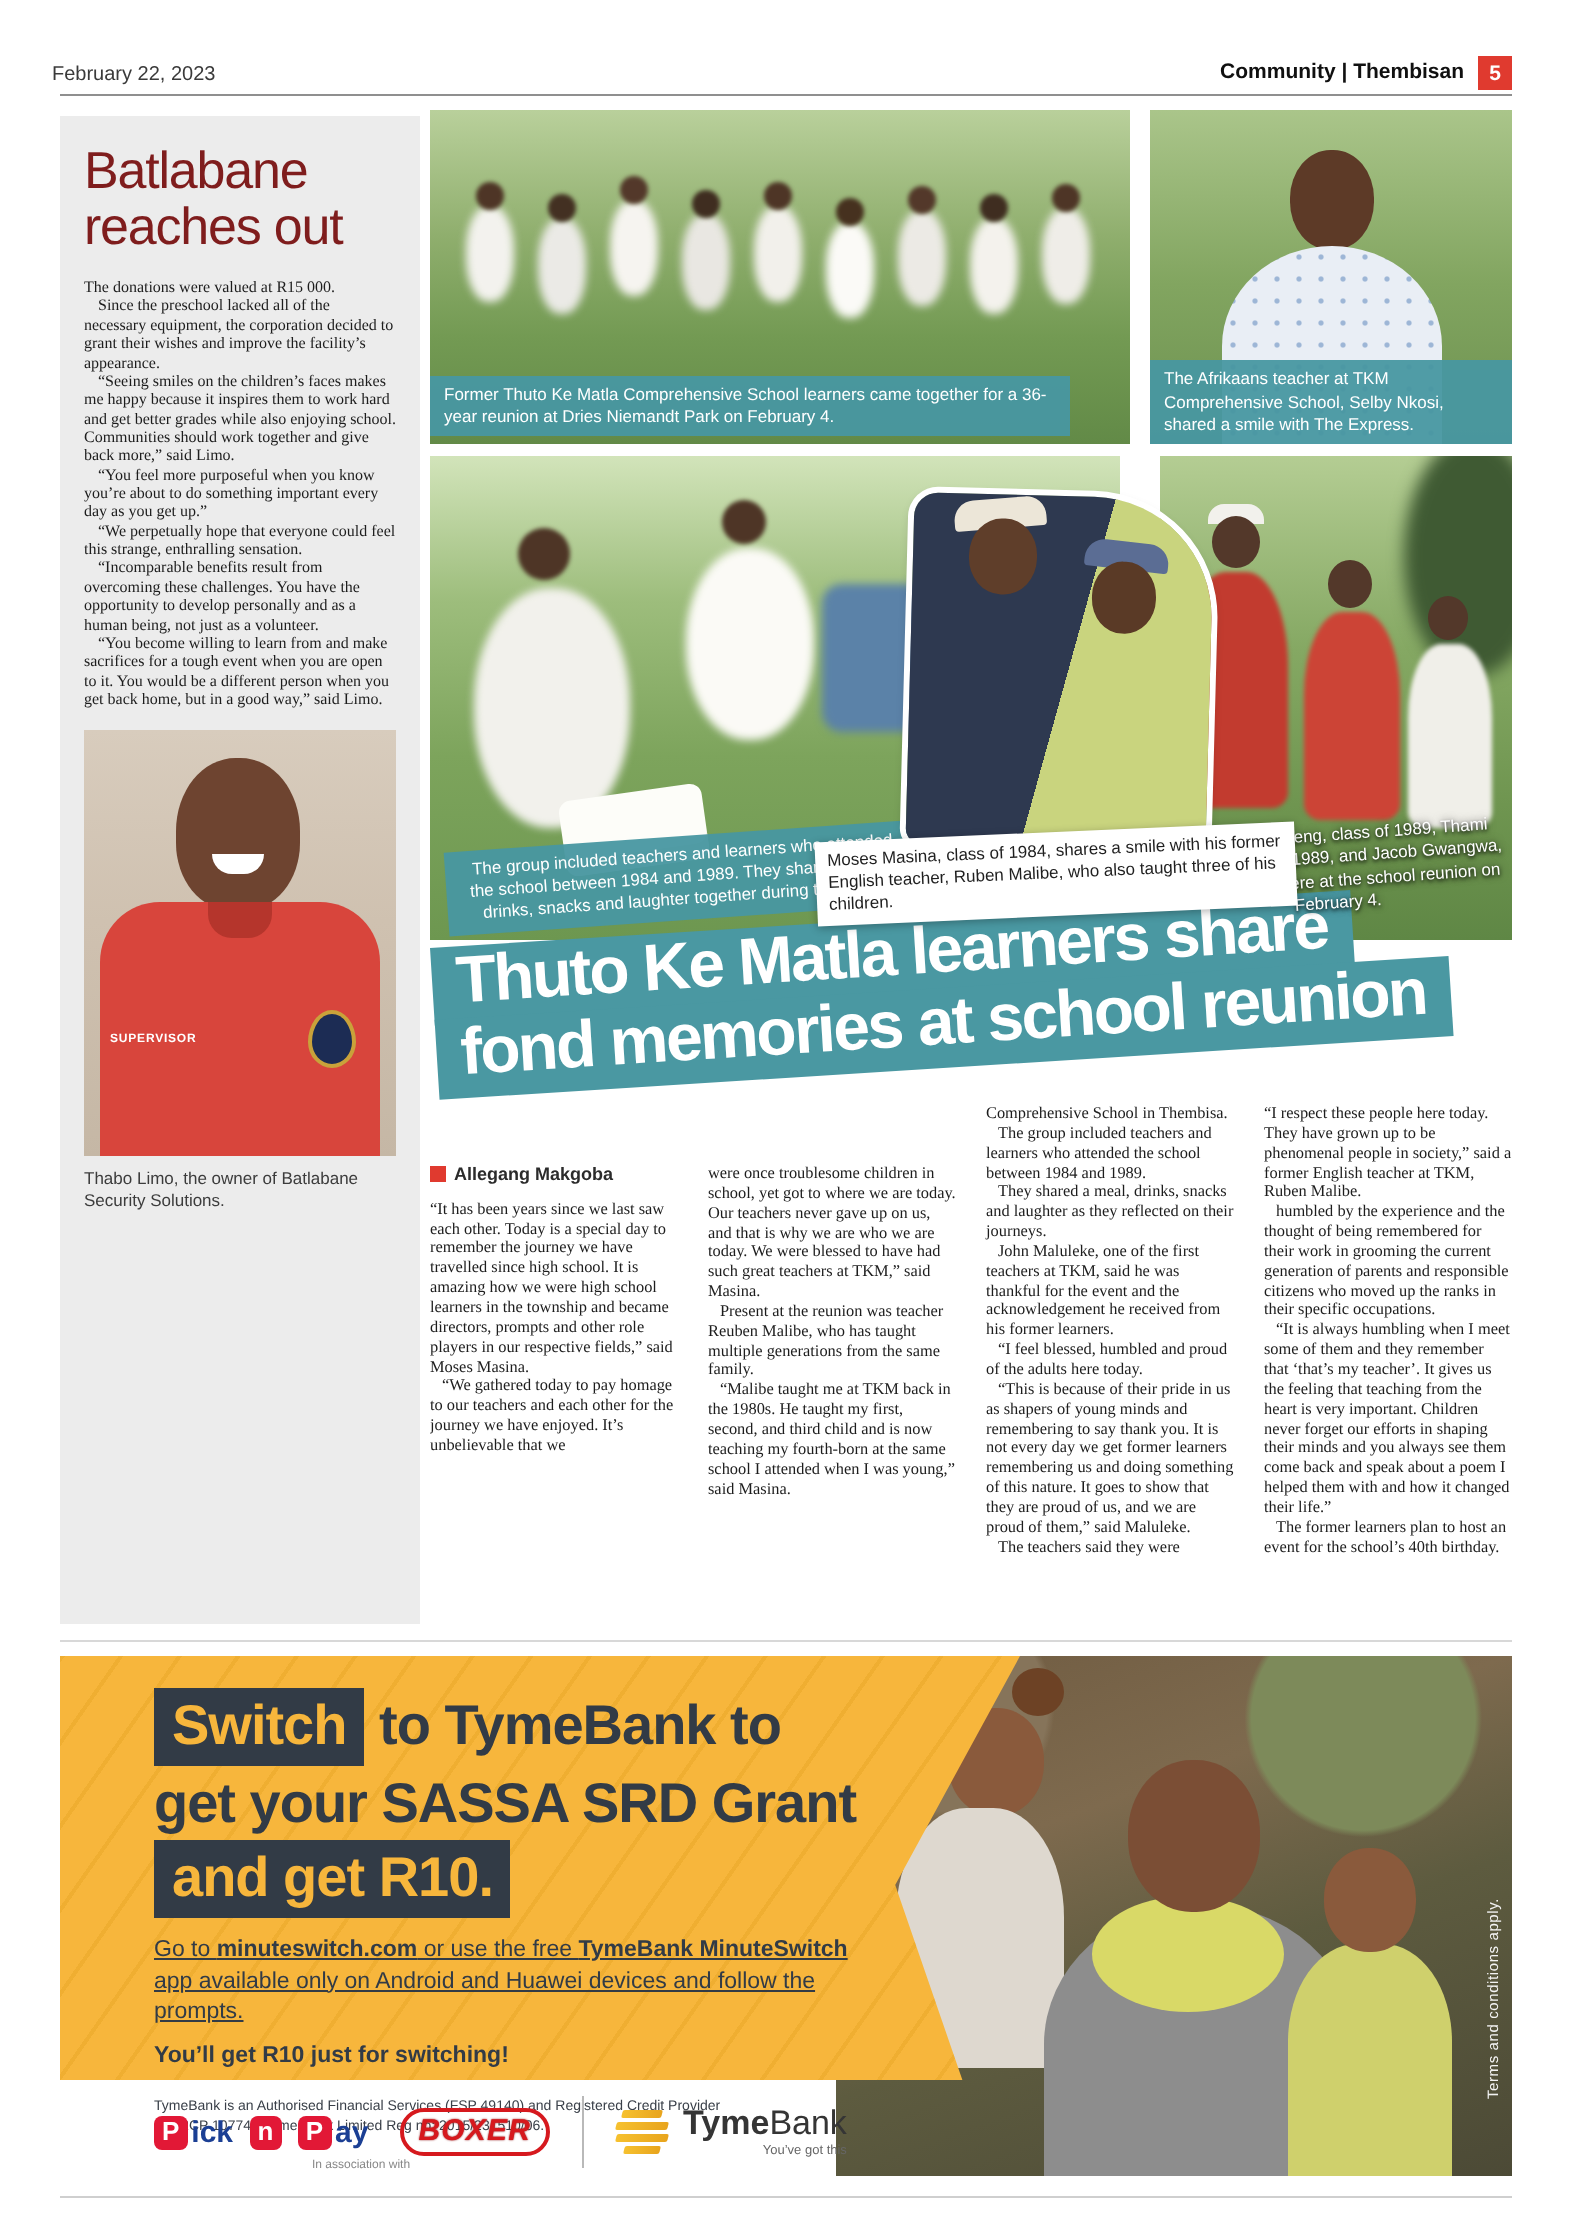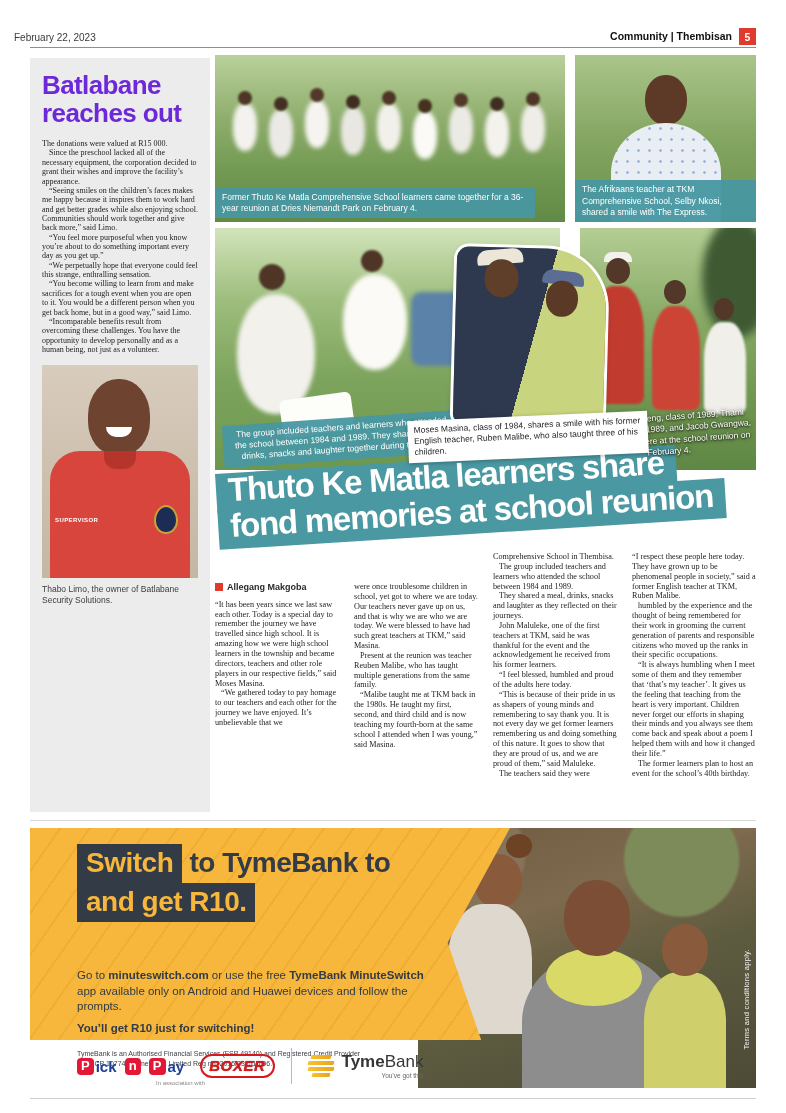--- a/index.html
+++ b/index.html
@@ -1,29 +1,29 @@
 <!DOCTYPE html>
 <html><head>
 <meta charset="utf-8">
 <style>
   html,body{margin:0;padding:0;background:#fff;}
   .page{position:relative;width:786px;height:1113px;background:#fff;overflow:hidden;
         font-family:"Liberation Sans",sans-serif;color:#1a1a1a;}
 
   
-  .page-date{position:absolute;left:14px;top:32px;font-size:10px;color:#3a3a3a;}
+  .page-date{position:absolute;left:26px;top:32px;font-size:10px;color:#3a3a3a;}
   .page-section{position:absolute;right:54px;top:30px;font-size:10.5px;font-weight:bold;color:#101010;}
   .page-num{position:absolute;right:30px;top:28px;width:17px;height:17px;background:#e03a2f;color:#fff;
             font-weight:bold;font-size:10.5px;display:flex;align-items:center;justify-content:center;}
   .header-rule{position:absolute;left:30px;top:47px;width:726px;height:1px;background:#8f8f8f;}
 
   
   .left-article{position:absolute;left:30px;top:58px;width:180px;height:754px;background:#ececec;
                 padding:14px 12px;box-sizing:border-box;overflow:hidden;}
-  .left-article h1{font-size:26px;font-weight:700;line-height:1.06;letter-spacing:-0.6px;margin:0 0 12px;color:#6d28d9;}
+  .left-article h1{font-size:26px;font-weight:400;line-height:1.06;letter-spacing:-0.6px;margin:0 0 12px;color:#7f1d1d;}
   .left-article p{font-family:"Liberation Serif",serif;font-size:8px;line-height:1.17;margin:0;color:#1d1d1d;}
   .left-article p + p{text-indent:7px;}
   .thabo-photo{position:relative;width:156px;height:213px;margin-top:11px;overflow:hidden;
                background:linear-gradient(180deg,#d8ccbd 0%,#cfc1b0 45%,#c5b7a5 100%);}
   .thabo-head{position:absolute;left:46px;top:14px;width:62px;height:76px;background:#6e4430;border-radius:48% 48% 44% 44%;}
   .thabo-smile{position:absolute;left:64px;top:62px;width:26px;height:10px;background:#fff;border-radius:0 0 14px 14px;}
   .thabo-shirt{position:absolute;left:8px;top:86px;width:140px;height:130px;background:#d8453c;border-radius:30px 30px 0 0;}
   .thabo-collar{position:absolute;left:62px;top:86px;width:32px;height:18px;background:#b5352c;border-radius:0 0 12px 12px;}
   .shirt-text{position:absolute;left:13px;top:152px;font-size:6px;font-weight:bold;color:#fff;letter-spacing:.4px;}
   .thabo-badge{position:absolute;right:20px;top:140px;width:20px;height:25px;background:#1c2c54;
@@ -127,21 +127,21 @@
   .kid2-head{position:absolute;left:244px;top:96px;width:46px;height:52px;background:#8a5a3c;border-radius:48%;}
   .kid2-body{position:absolute;left:226px;top:144px;width:82px;height:116px;background:#cfd06c;border-radius:42% 42% 0 0;}
   .ad-yellow{position:absolute;left:0;top:0;width:480px;height:212px;background:#f7b63c;z-index:1;
              clip-path:polygon(0 0,100% 0,87% 54%,94% 100%,0 100%);}
   .ad-yellow::after{content:"";position:absolute;inset:0;
              background:repeating-linear-gradient(125deg,rgba(222,156,24,.30) 0 2px,transparent 2px 24px);}
   .ad-head{position:absolute;left:47px;top:16px;z-index:2;font-weight:bold;color:#323b46;
            font-size:28px;line-height:37px;letter-spacing:-0.5px;}
   .navy-box{display:inline-block;background:#323b46;color:#f7b63c;padding:0 9px 2px;}
   .ad-copy{position:absolute;left:47px;top:140px;width:348px;z-index:2;color:#323b46;}
-  .ad-lead{font-size:11.5px;line-height:1.35;}
+  .ad-lead{font-size:11.5px;line-height:1.35;text-decoration:underline;}
   .ad-lead b{font-weight:bold;}
   .ad-cta{font-size:11.5px;font-weight:bold;margin-top:7px;}
   .ad-legal{margin-top:15px;font-size:7px;line-height:1.45;width:300px;color:#3a4049;}
   .ad-logos{position:absolute;left:47px;top:220px;display:flex;align-items:center;gap:16px;z-index:2;}
   .pnp{display:flex;align-items:center;gap:2px;font-weight:bold;font-size:15px;color:#1b3f94;}
   .pnp .chip{background:#e21836;color:#fff;border-radius:4px;padding:0 4px 1px;font-size:13px;line-height:16px;display:inline-block;}
   .boxer{color:#d6191e;font-weight:800;font-style:italic;font-size:15px;letter-spacing:.6px;
          text-shadow:0 0 1px #8c0f12;border:2px solid #d6191e;border-radius:12px;padding:1px 7px 2px;}
   .logo-div{width:1px;height:36px;background:#b9b9b9;}
   .tyme{display:flex;align-items:center;gap:8px;}
@@ -166,22 +166,22 @@
   <div class="page-num">5</div>
   <div class="header-rule"></div>
 
   <div class="left-article">
     <h1>Batlabane reaches out</h1>
     <p>The donations were valued at R15 000.</p>
     <p>Since the preschool lacked all of the necessary equipment, the corporation decided to grant their wishes and improve the facility’s appearance.</p>
     <p>“Seeing smiles on the children’s faces makes me happy because it inspires them to work hard and get better grades while also enjoying school. Communities should work together and give back more,” said Limo.</p>
     <p>“You feel more purposeful when you know you’re about to do something important every day as you get up.”</p>
     <p>“We perpetually hope that everyone could feel this strange, enthralling sensation.</p>
+    <p>“Incomparable benefits result from overcoming these challenges. You have the opportunity to develop personally and as a human being, not just as a volunteer.</p>
     <p>“You become willing to learn from and make sacrifices for a tough event when you are open to it. You would be a different person when you get back home, but in a good way,” said Limo.</p>
-    <p>“Incomparable benefits result from overcoming these challenges. You have the opportunity to develop personally and as a human being, not just as a volunteer.</p>
     <div class="thabo-photo">
       <div class="thabo-head"></div>
       <div class="thabo-smile"></div>
       <div class="thabo-shirt"></div>
       <div class="thabo-collar"></div>
       <span class="shirt-text">SUPERVISOR</span>
       <div class="thabo-badge"></div>
     </div>
     <div class="left-caption">Thabo Limo, the owner of Batlabane Security Solutions.</div>
   </div>
@@ -234,21 +234,21 @@
     <div class="headline-line">Thuto Ke Matla learners share</div>
     <div class="headline-line">fond memories at school reunion</div>
   </div>
 
   <div class="columns">
     <div class="col colpad">
       <div class="byline">
         <span class="byline-sq"></span>
         <span>Allegang Makgoba</span>
       </div>
-      <p>“It has been years since we last saw each other. Today is a special day to remember the journey we have travelled since high school. It is amazing how we were high school learners in the township and became directors, teachers and other role players in our respective fields,” said Moses Masina.</p>
+      <p>“It has been years since we last saw each other. Today is a special day to remember the journey we have travelled since high school. It is amazing how we were high school learners in the township and became directors, prompts and other role players in our respective fields,” said Moses Masina.</p>
       <p>“We gathered today to pay homage to our teachers and each other for the journey we have enjoyed. It’s unbelievable that we</p>
     </div>
     <div class="col colpad">
       <p>were once troublesome children in school, yet got to where we are today. Our teachers never gave up on us, and that is why we are who we are today. We were blessed to have had such great teachers at TKM,” said Masina.</p>
       <p>Present at the reunion was teacher Reuben Malibe, who has taught multiple generations from the same family.</p>
       <p>“Malibe taught me at TKM back in the 1980s. He taught my first, second, and third child and is now teaching my fourth-born at the same school I attended when I was young,” said Masina.</p>
     </div>
     <div class="col">
       <p>Comprehensive School in Thembisa.</p>
       <p>The group included teachers and learners who attended the school between 1984 and 1989.</p>
@@ -279,20 +279,21 @@
       <div class="gran-head"></div>
       <div class="kid2-body"></div>
       <div class="kid2-head"></div>
     </div>
     <div class="ad-yellow"></div>
 
     <div class="ad-head">
       <div>
         <span class="navy-box">Switch</span><span> to TymeBank to</span>
       </div>
+      <div>get your SASSA SRD Grant</div>
       <div>
         <span class="navy-box">and get R10.</span>
       </div>
     </div>
 
     <div class="ad-copy">
       <div class="ad-lead">
         <span>Go to </span><b>minuteswitch.com</b><span> or use the free </span><b>TymeBank MinuteSwitch</b><span> app available only on Android and Huawei devices and follow the prompts.</span>
       </div>
       <div class="ad-cta">You’ll get R10 just for switching!</div>

